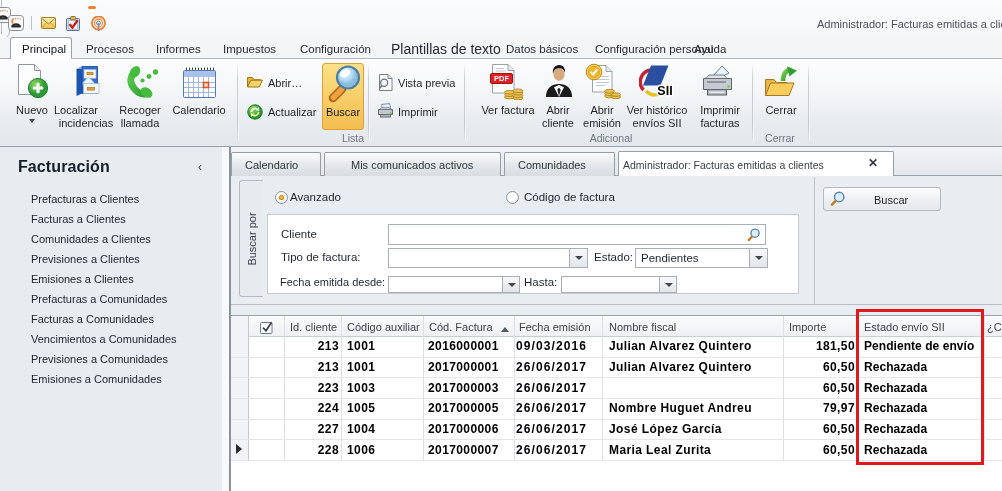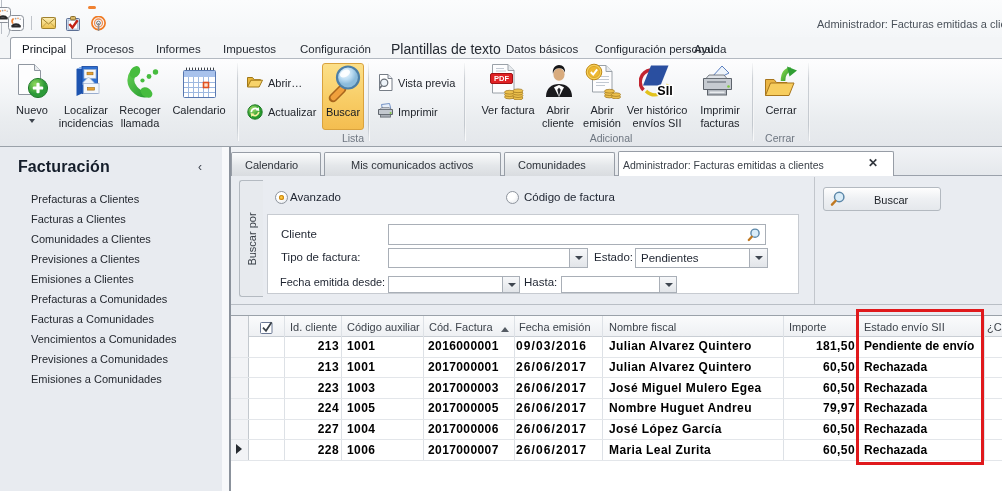--- a/index.html
+++ b/index.html
@@ -50,21 +50,21 @@
 <div class="vsep" style="left:368px;top:63px;height:78px"></div>
 <div class="vsep" style="left:464px;top:63px;height:78px"></div>
 <div class="vsep" style="left:752px;top:63px;height:78px"></div>
 <div class="vsep" style="left:808px;top:63px;height:78px"></div>
 <div class="glabel" style="left:323px;top:132px;width:60px">Lista</div>
 <div class="glabel" style="left:581px;top:132px;width:60px">Adicional</div>
 <div class="glabel" style="left:750px;top:132px;width:60px">Cerrar</div>
 
 <div class="lbl" style="left:0;top:104px;width:64px;text-align:center">Nuevo</div>
 <div class="ab" style="left:29px;top:119px;width:0;height:0;border:3.5px solid transparent;border-top:4px solid #3d434c"></div>
-<div class="lbl" style="left:54px;top:104px;width:64px;text-align:center">Localizar</div>
+<div class="lbl" style="left:54px;top:104px;width:64px;text-align:left">Localizar</div>
 <div class="lbl" style="left:54px;top:117px;width:64px;text-align:center">incidencias</div>
 <div class="lbl" style="left:108px;top:104px;width:64px;text-align:center">Recoger</div>
 <div class="lbl" style="left:108px;top:117px;width:64px;text-align:center">llamada</div>
 <div class="lbl" style="left:167px;top:104px;width:64px;text-align:center">Calendario</div>
 <div class="lbl" style="left:476px;top:104px;width:64px;text-align:center">Ver factura</div>
 <div class="lbl" style="left:526px;top:104px;width:64px;text-align:center">Abrir</div>
 <div class="lbl" style="left:526px;top:117px;width:64px;text-align:center">cliente</div>
 <div class="lbl" style="left:570px;top:104px;width:64px;text-align:center">Abrir</div>
 <div class="lbl" style="left:570px;top:117px;width:64px;text-align:center">emisión</div>
 <div class="lbl" style="left:621px;top:104px;width:72px;text-align:center">Ver histórico</div>
@@ -403,21 +403,20 @@
 <div class="tb" style="left:428px;top:361px">2017000001</div>
 <div class="dt" style="left:516px;top:361px">26/06/2017</div>
 <div class="tb" style="left:609px;top:361px">Julian Alvarez Quintero</div>
 <div class="tb" style="left:753px;top:361px;width:102px;text-align:right">60,50</div>
 <div class="es" style="left:864px;top:361px">Rechazada</div>
 
 <div class="tb" style="left:284px;top:382px;width:55px;text-align:right">223</div>
 <div class="tb" style="left:347px;top:382px">1003</div>
 <div class="tb" style="left:428px;top:382px">2017000003</div>
 <div class="dt" style="left:516px;top:382px">26/06/2017</div>
-<div class="tb" style="left:609px;top:382px">José Miguel Mulero Egea</div>
 <div class="tb" style="left:753px;top:382px;width:102px;text-align:right">60,50</div>
 <div class="es" style="left:864px;top:382px">Rechazada</div>
 
 <div class="tb" style="left:284px;top:402px;width:55px;text-align:right">224</div>
 <div class="tb" style="left:347px;top:402px">1005</div>
 <div class="tb" style="left:428px;top:402px">2017000005</div>
 <div class="dt" style="left:516px;top:402px">26/06/2017</div>
 <div class="tb" style="left:609px;top:402px">Nombre Huguet Andreu</div>
 <div class="tb" style="left:753px;top:402px;width:102px;text-align:right">79,97</div>
 <div class="es" style="left:864px;top:402px">Rechazada</div>

